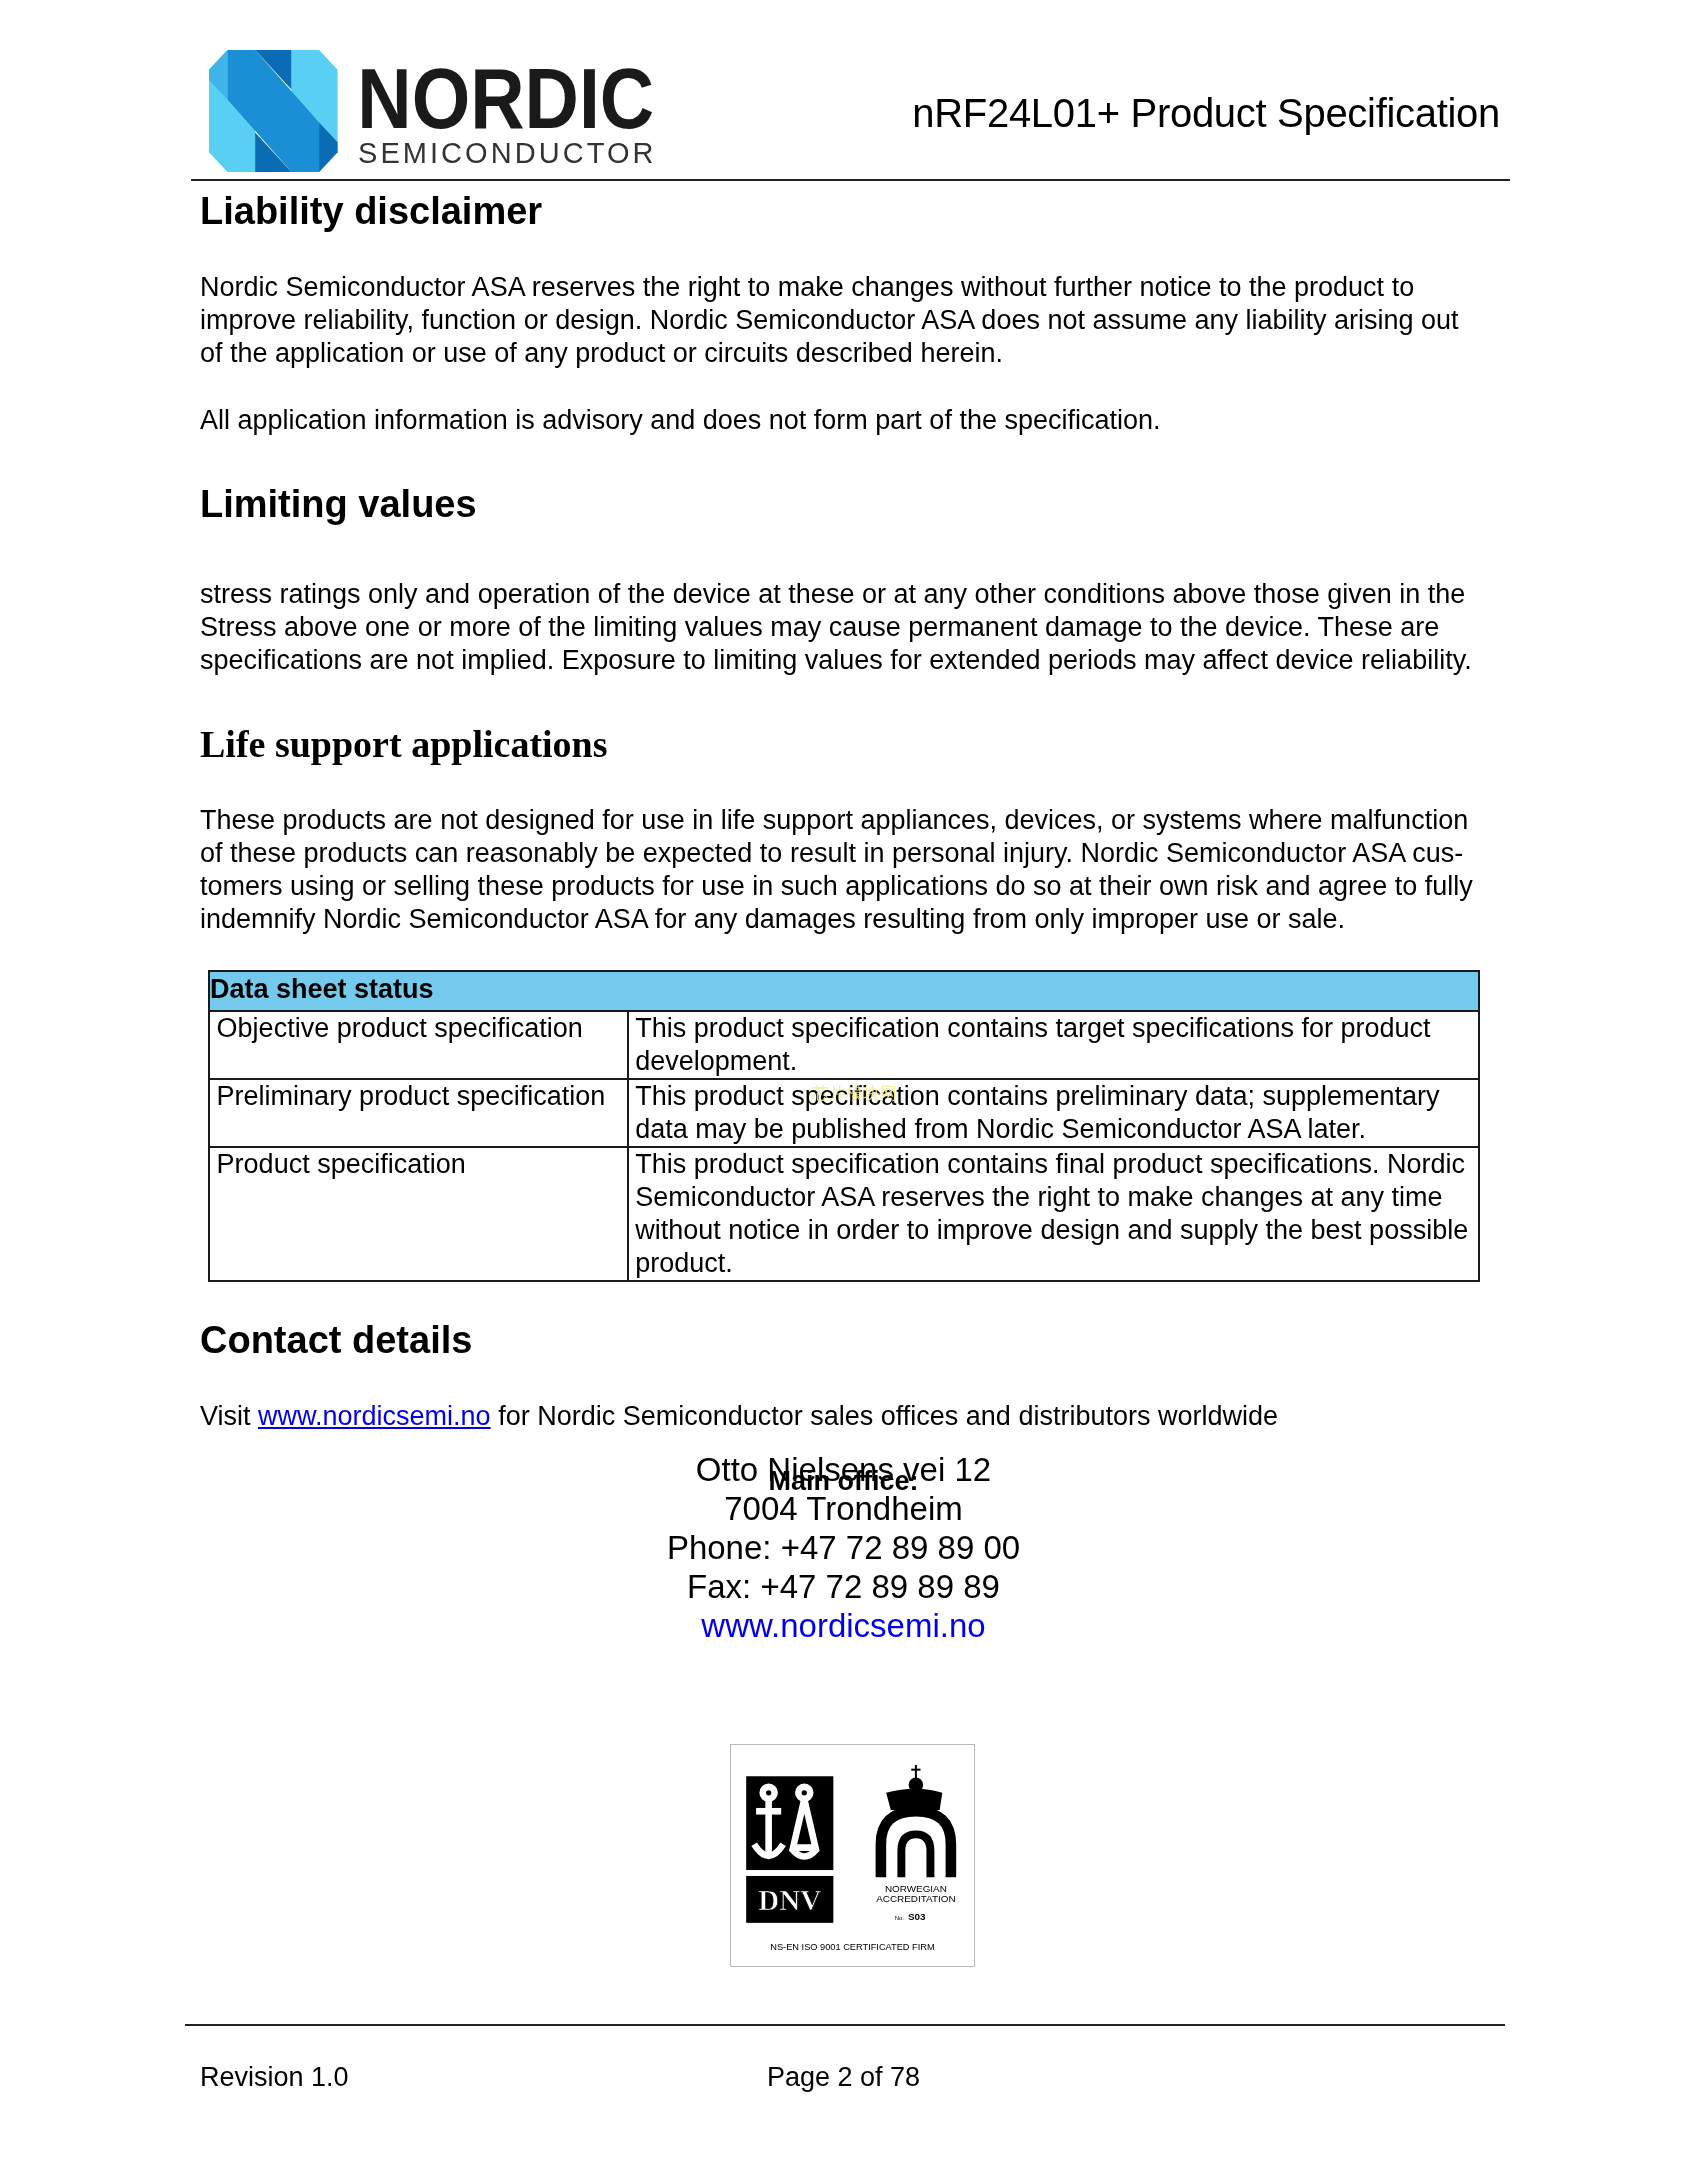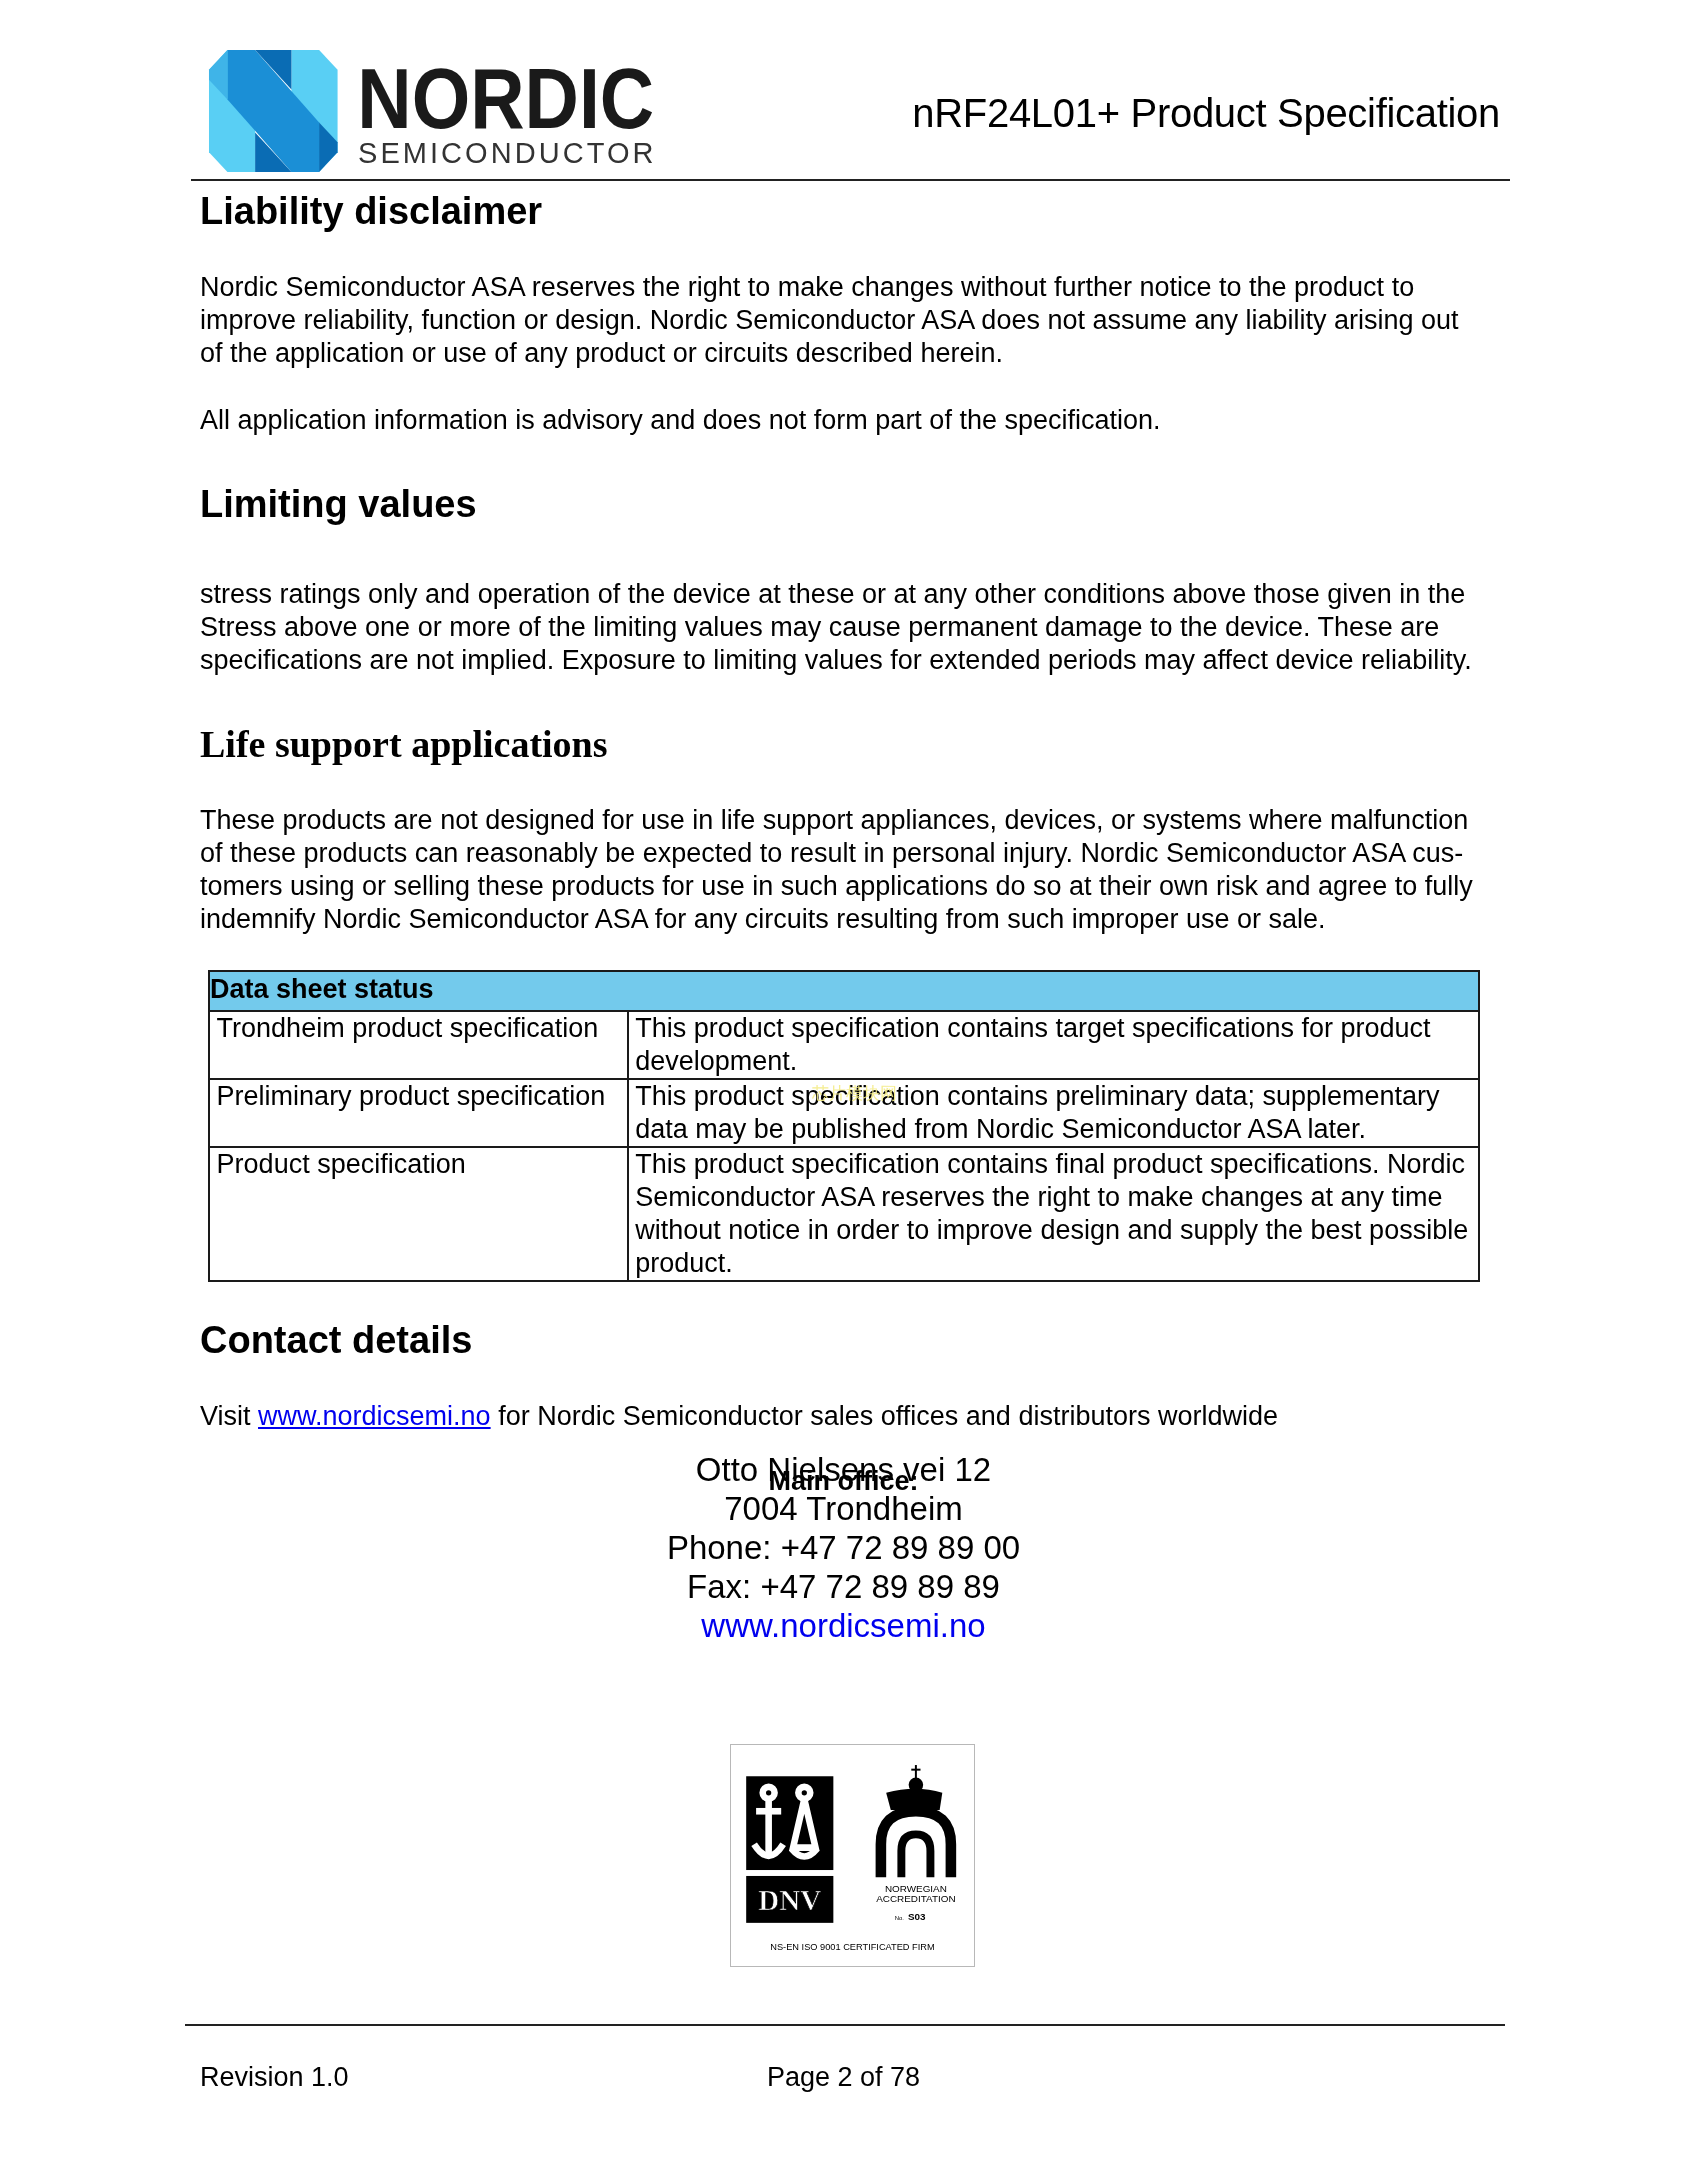--- a/index.html
+++ b/index.html
@@ -60,30 +60,30 @@
   <p>stress ratings only and operation of the device at these or at any other conditions above those given in the</p>
   <p>Stress above one or more of the limiting values may cause permanent damage to the device. These are</p>
   <p>specifications are not implied. Exposure to limiting values for extended periods may affect device reliability.</p>
 </div>
 
 <div class="abs h1" style="top:722px;font-family:Liberation Serif, serif;">Life support applications</div>
 <div class="abs para" style="top:804px;">
   <p>These products are not designed for use in life support appliances, devices, or systems where malfunction</p>
   <p>of these products can reasonably be expected to result in personal injury. Nordic Semiconductor ASA cus-</p>
   <p>tomers using or selling these products for use in such applications do so at their own risk and agree to fully</p>
-  <p>indemnify Nordic Semiconductor ASA for any circuits resulting from such improper use or sale.</p>
+  <p>indemnify Nordic Semiconductor ASA for any damages resulting from only improper use or sale.</p>
 </div>
 
 <table class="status">
   <tbody>
       <tr>
     <th colspan="2">Data sheet status</th>
   </tr>
   <tr style="height:66px;">
-    <td class="c1">Trondheim product specification</td>
+    <td class="c1">Objective product specification</td>
     <td>
       <span class="cell-line">This product specification contains target specifications for product</span>
       <span class="cell-line">development.</span>
     </td>
   </tr>
   <tr style="height:66px;margin-left:44px;">
     <td class="c1">Preliminary product specification</td>
     <td>
       <span class="cell-line">This product specification contains preliminary data; supplementary</span>
       <span class="cell-line">data may be published from Nordic Semiconductor ASA later.</span>

